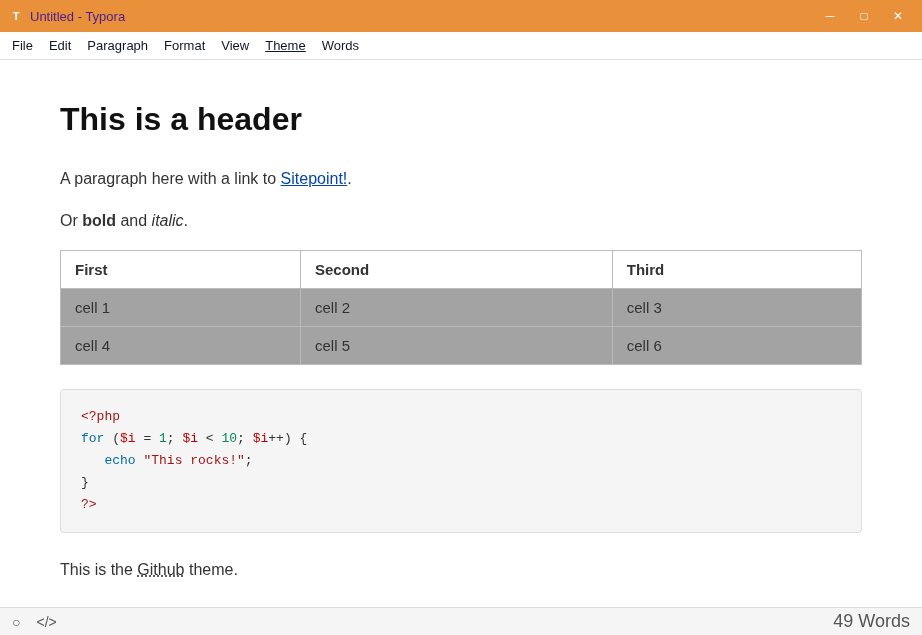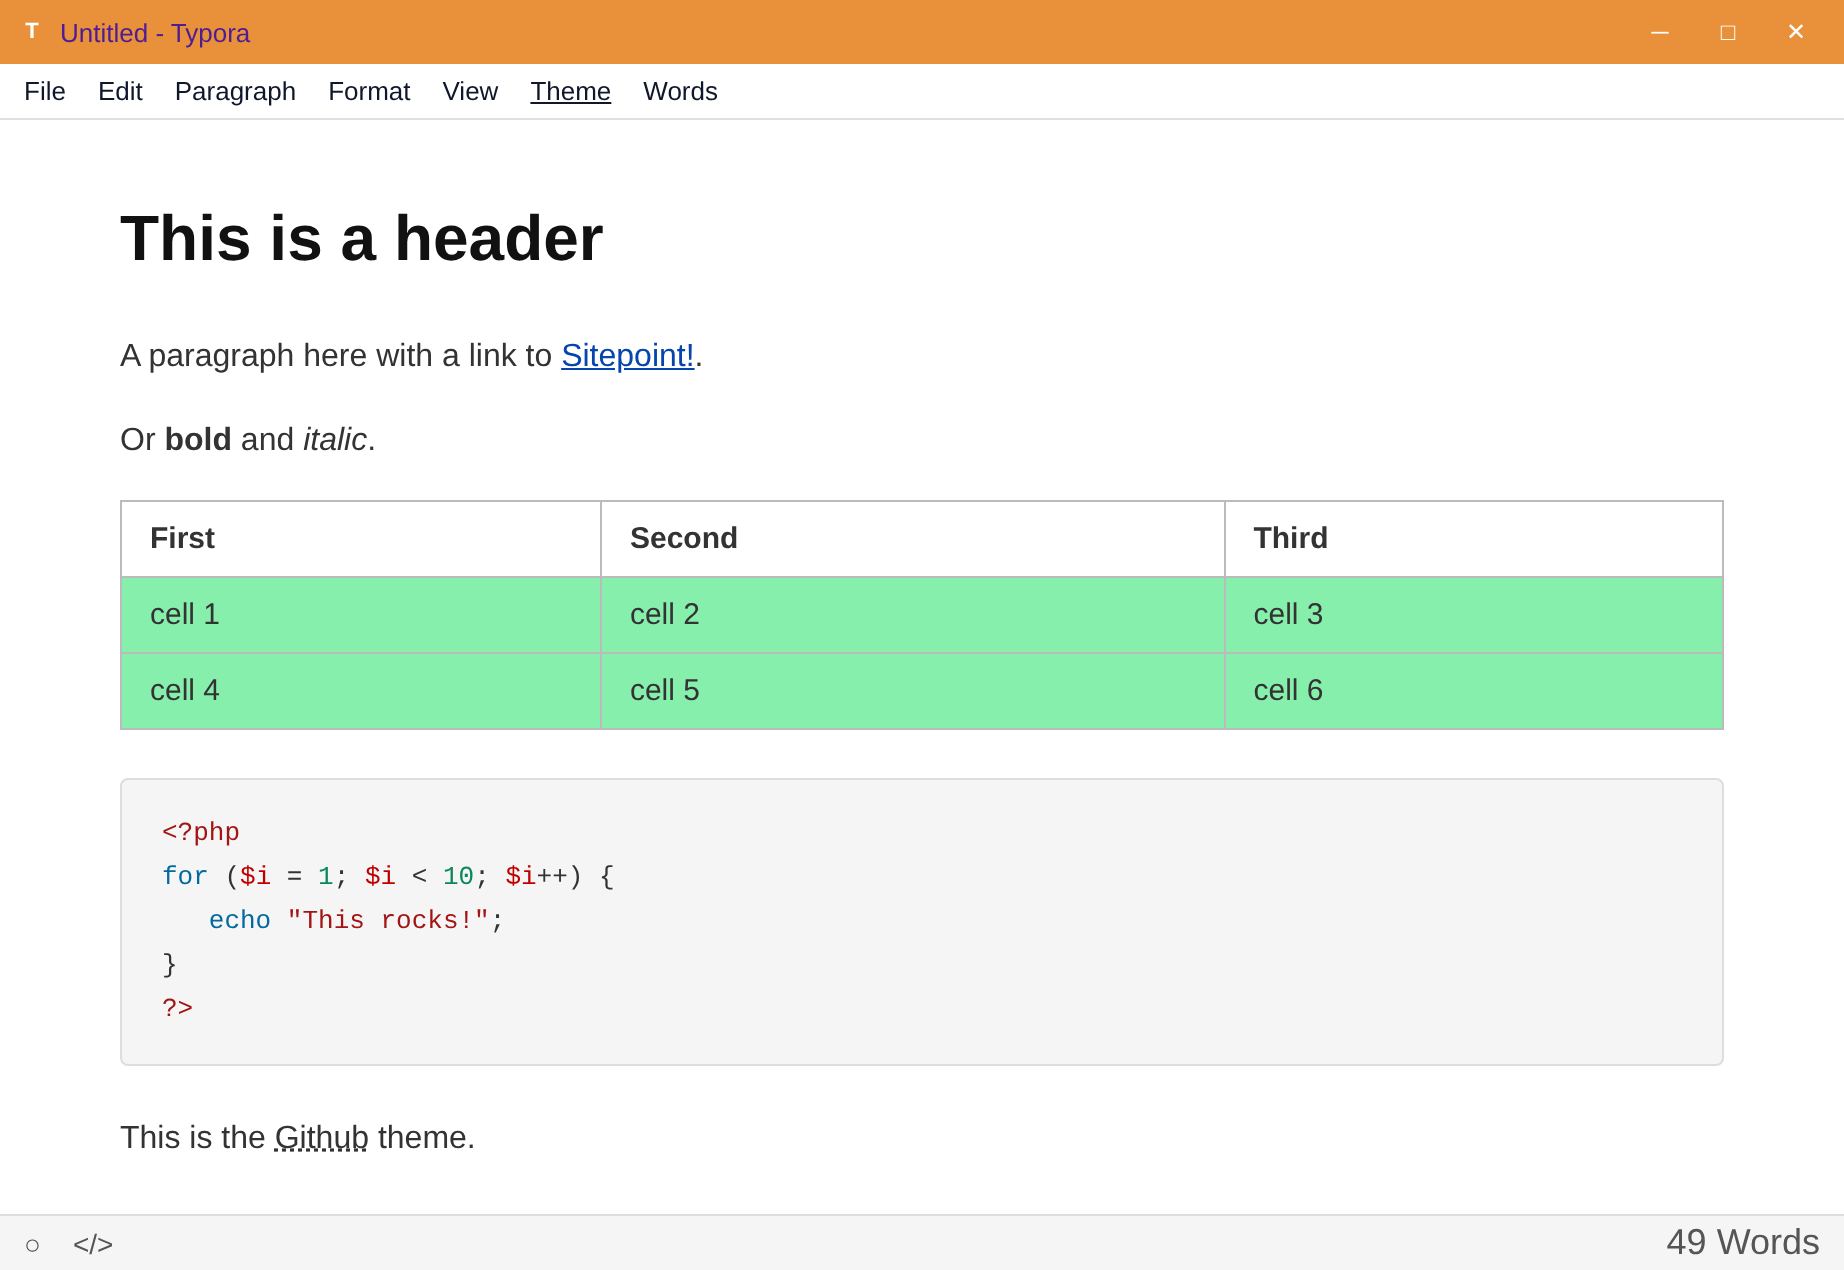--- a/index.html
+++ b/index.html
@@ -138,21 +138,21 @@
       padding: 10px 14px;
       text-align: left;
     }
 
     .doc-table th {
       font-weight: bold;
       background: #fff;
     }
 
     .doc-table td {
-      background: #86efac;
+      background: #a3a3a3;
     }
 
     
     .code-block {
       background: #f5f5f5;
       border: 1px solid #ddd;
       border-radius: 4px;
       padding: 16px 20px;
       margin-bottom: 24px;
       font-family: 'Courier New', Courier, monospace;

